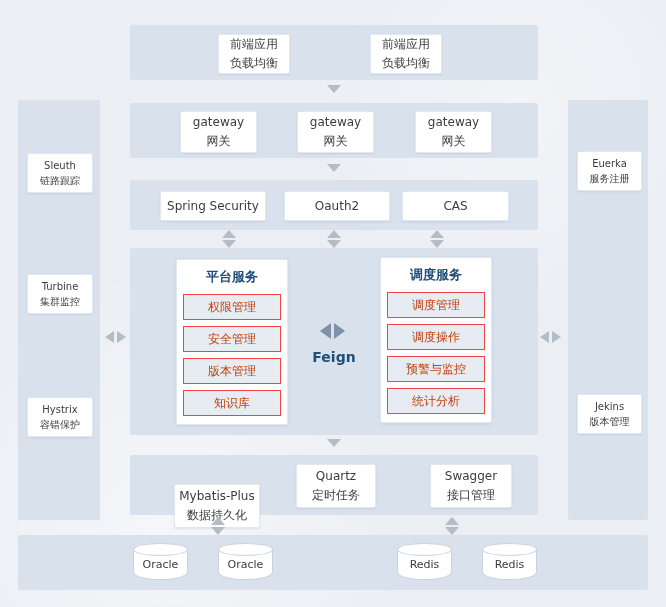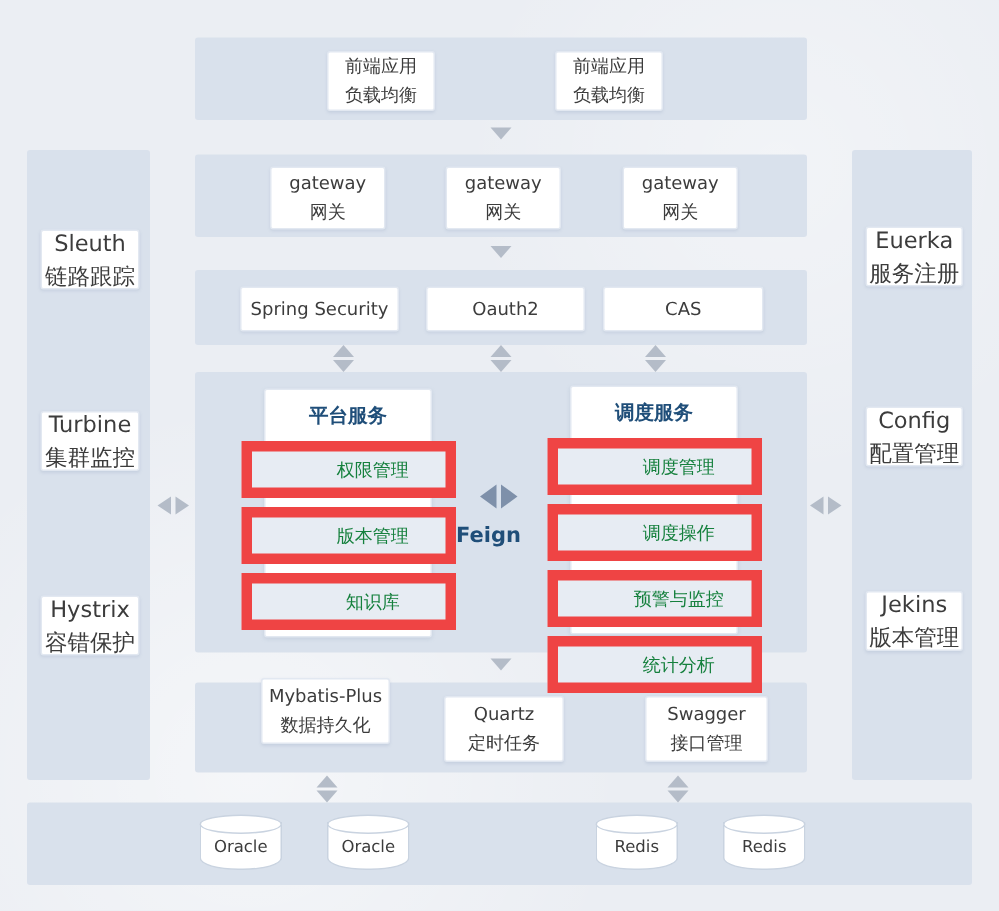--- a/index.html
+++ b/index.html
@@ -21,48 +21,48 @@
   #band-db{left:18px;top:535px;width:630px;height:55px;}
   #band-left{left:18px;top:100px;width:82px;height:420px;}
   #band-right{left:568px;top:100px;width:80px;height:420px;}
 
   .wbox{
     position:absolute;background:#fff;border:1px solid #e2e8f1;border-radius:2px;
     box-shadow:0 1px 2px rgba(120,140,170,.18);
     display:flex;flex-direction:column;align-items:center;justify-content:center;
     font-size:12px;color:#3c3c3c;line-height:1.55;text-align:left;
   }
-  .side-box{font-size:15px;line-height:1.5;}
+  .side-box{font-size:10px;line-height:1.5;}
 
   .svc-panel{
     position:absolute;background:#fff;border:1px solid #e2e8f1;border-radius:2px;
     box-shadow:0 1px 3px rgba(120,140,170,.2);
     display:flex;flex-direction:column;align-items:center;padding-top:8px;box-sizing:border-box;
   }
   .svc-title{font-weight:bold;color:#1f4e79;font-size:13px;margin-bottom:8px;}
   .svc-item{
-    width:96px;height:24px;background:#e7ecf3;border:7px solid #ef4444;
+    width:96px;height:24px;background:#e7ecf3;border:1px solid #ef4444;
     display:flex;align-items:center;justify-content:center;
-    font-size:12px;color:#15803d;margin-bottom:6px;flex:none;padding-left:33px;
+    font-size:12px;color:#c2410c;margin-bottom:6px;flex:none;
   }
 
   
   .tri{width:0;height:0;}
   .tri-down{border-left:7px solid transparent;border-right:7px solid transparent;border-top:8px solid #b4bcc8;}
   .tri-up{border-left:7px solid transparent;border-right:7px solid transparent;border-bottom:8px solid #b4bcc8;}
   .tri-left{border-top:6px solid transparent;border-bottom:6px solid transparent;border-right:9px solid #b4bcc8;}
   .tri-right{border-top:6px solid transparent;border-bottom:6px solid transparent;border-left:9px solid #b4bcc8;}
   .varrow{position:absolute;display:flex;flex-direction:column;align-items:center;gap:2px;}
   .harrow{position:absolute;display:flex;align-items:center;gap:3px;}
   .sarrow{position:absolute;}
 
   .feign-arrows{position:absolute;left:320px;top:323px;display:flex;gap:3px;}
   .feign-tri-left{width:0;height:0;border-top:8px solid transparent;border-bottom:8px solid transparent;border-right:11px solid #7e90aa;}
   .feign-tri-right{width:0;height:0;border-top:8px solid transparent;border-bottom:8px solid transparent;border-left:11px solid #7e90aa;}
-  .feign-label{position:absolute;left:304px;top:349px;width:60px;text-align:left;font-weight:bold;font-size:14px;color:#1f4e79;}
+  .feign-label{position:absolute;left:304px;top:349px;width:60px;text-align:center;font-weight:bold;font-size:14px;color:#1f4e79;}
 
   
   .db{position:absolute;width:55px;height:42px;}
   .db .db-top{position:absolute;top:0;left:0;width:53px;height:11px;background:#fff;border:1px solid #c9d3e0;border-radius:50%;z-index:2;}
   .db .db-body{position:absolute;top:5px;left:0;width:53px;height:31px;background:#fff;border:1px solid #c9d3e0;border-top:none;border-radius:0 0 26px 26px / 0 0 8px 8px;z-index:1;}
   .db .db-label{position:absolute;top:15px;left:0;width:100%;text-align:center;font-size:11px;color:#3c3c3c;z-index:3;}
 </style>
 </head>
 <body>
 
@@ -126,20 +126,21 @@
     <div class="tri tri-down"></div>
   </div>
   <div class="varrow" style="left:430px;top:230px;">
     <div class="tri tri-up"></div>
     <div class="tri tri-down"></div>
   </div>
 
   <div class="svc-panel" style="left:176px;top:259px;width:112px;height:166px;">
     <div class="svc-title">平台服务</div>
     <div class="svc-item">权限管理</div>
+    <div class="svc-item">安全管理</div>
     <div class="svc-item">版本管理</div>
     <div class="svc-item">知识库</div>
   </div>
 
   <div class="svc-panel" style="left:380px;top:257px;width:112px;height:166px;">
     <div class="svc-title">调度服务</div>
     <div class="svc-item">调度管理</div>
     <div class="svc-item">调度操作</div>
     <div class="svc-item">预警与监控</div>
     <div class="svc-item">统计分析</div>
@@ -148,21 +149,21 @@
   <div class="feign-arrows">
     <div class="feign-tri-left"></div>
     <div class="feign-tri-right"></div>
   </div>
   <div class="feign-label">Feign</div>
 
   <div class="sarrow" style="left:327px;top:439px;">
     <div class="tri tri-down"></div>
   </div>
 
-  <div class="wbox" style="left:174px;top:452px;width:84px;height:42px;">
+  <div class="wbox" style="left:174px;top:484px;width:84px;height:42px;">
     <span>Mybatis-Plus</span>
     <span>数据持久化</span>
   </div>
   <div class="wbox" style="left:296px;top:464px;width:78px;height:42px;">
     <span>Quartz</span>
     <span>定时任务</span>
   </div>
   <div class="wbox" style="left:430px;top:464px;width:80px;height:42px;">
     <span>Swagger</span>
     <span>接口管理</span>
@@ -208,24 +209,20 @@
   </div>
   <div class="wbox side-box" style="left:27px;top:397px;width:64px;height:38px;">
     <span>Hystrix</span>
     <span>容错保护</span>
   </div>
 
   <div class="wbox side-box" style="left:577px;top:151px;width:63px;height:38px;">
     <span>Euerka</span>
     <span>服务注册</span>
   </div>
-  <div class="wbox side-box" style="left:577px;top:271px;width:63px;height:38px;">
-    <span>Config</span>
-    <span>配置管理</span>
-  </div>
   <div class="wbox side-box" style="left:577px;top:394px;width:63px;height:38px;">
     <span>Jekins</span>
     <span>版本管理</span>
   </div>
 
   <div class="harrow" style="left:105px;top:331px;">
     <div class="tri tri-left"></div>
     <div class="tri tri-right"></div>
   </div>
   <div class="harrow" style="left:540px;top:331px;">

